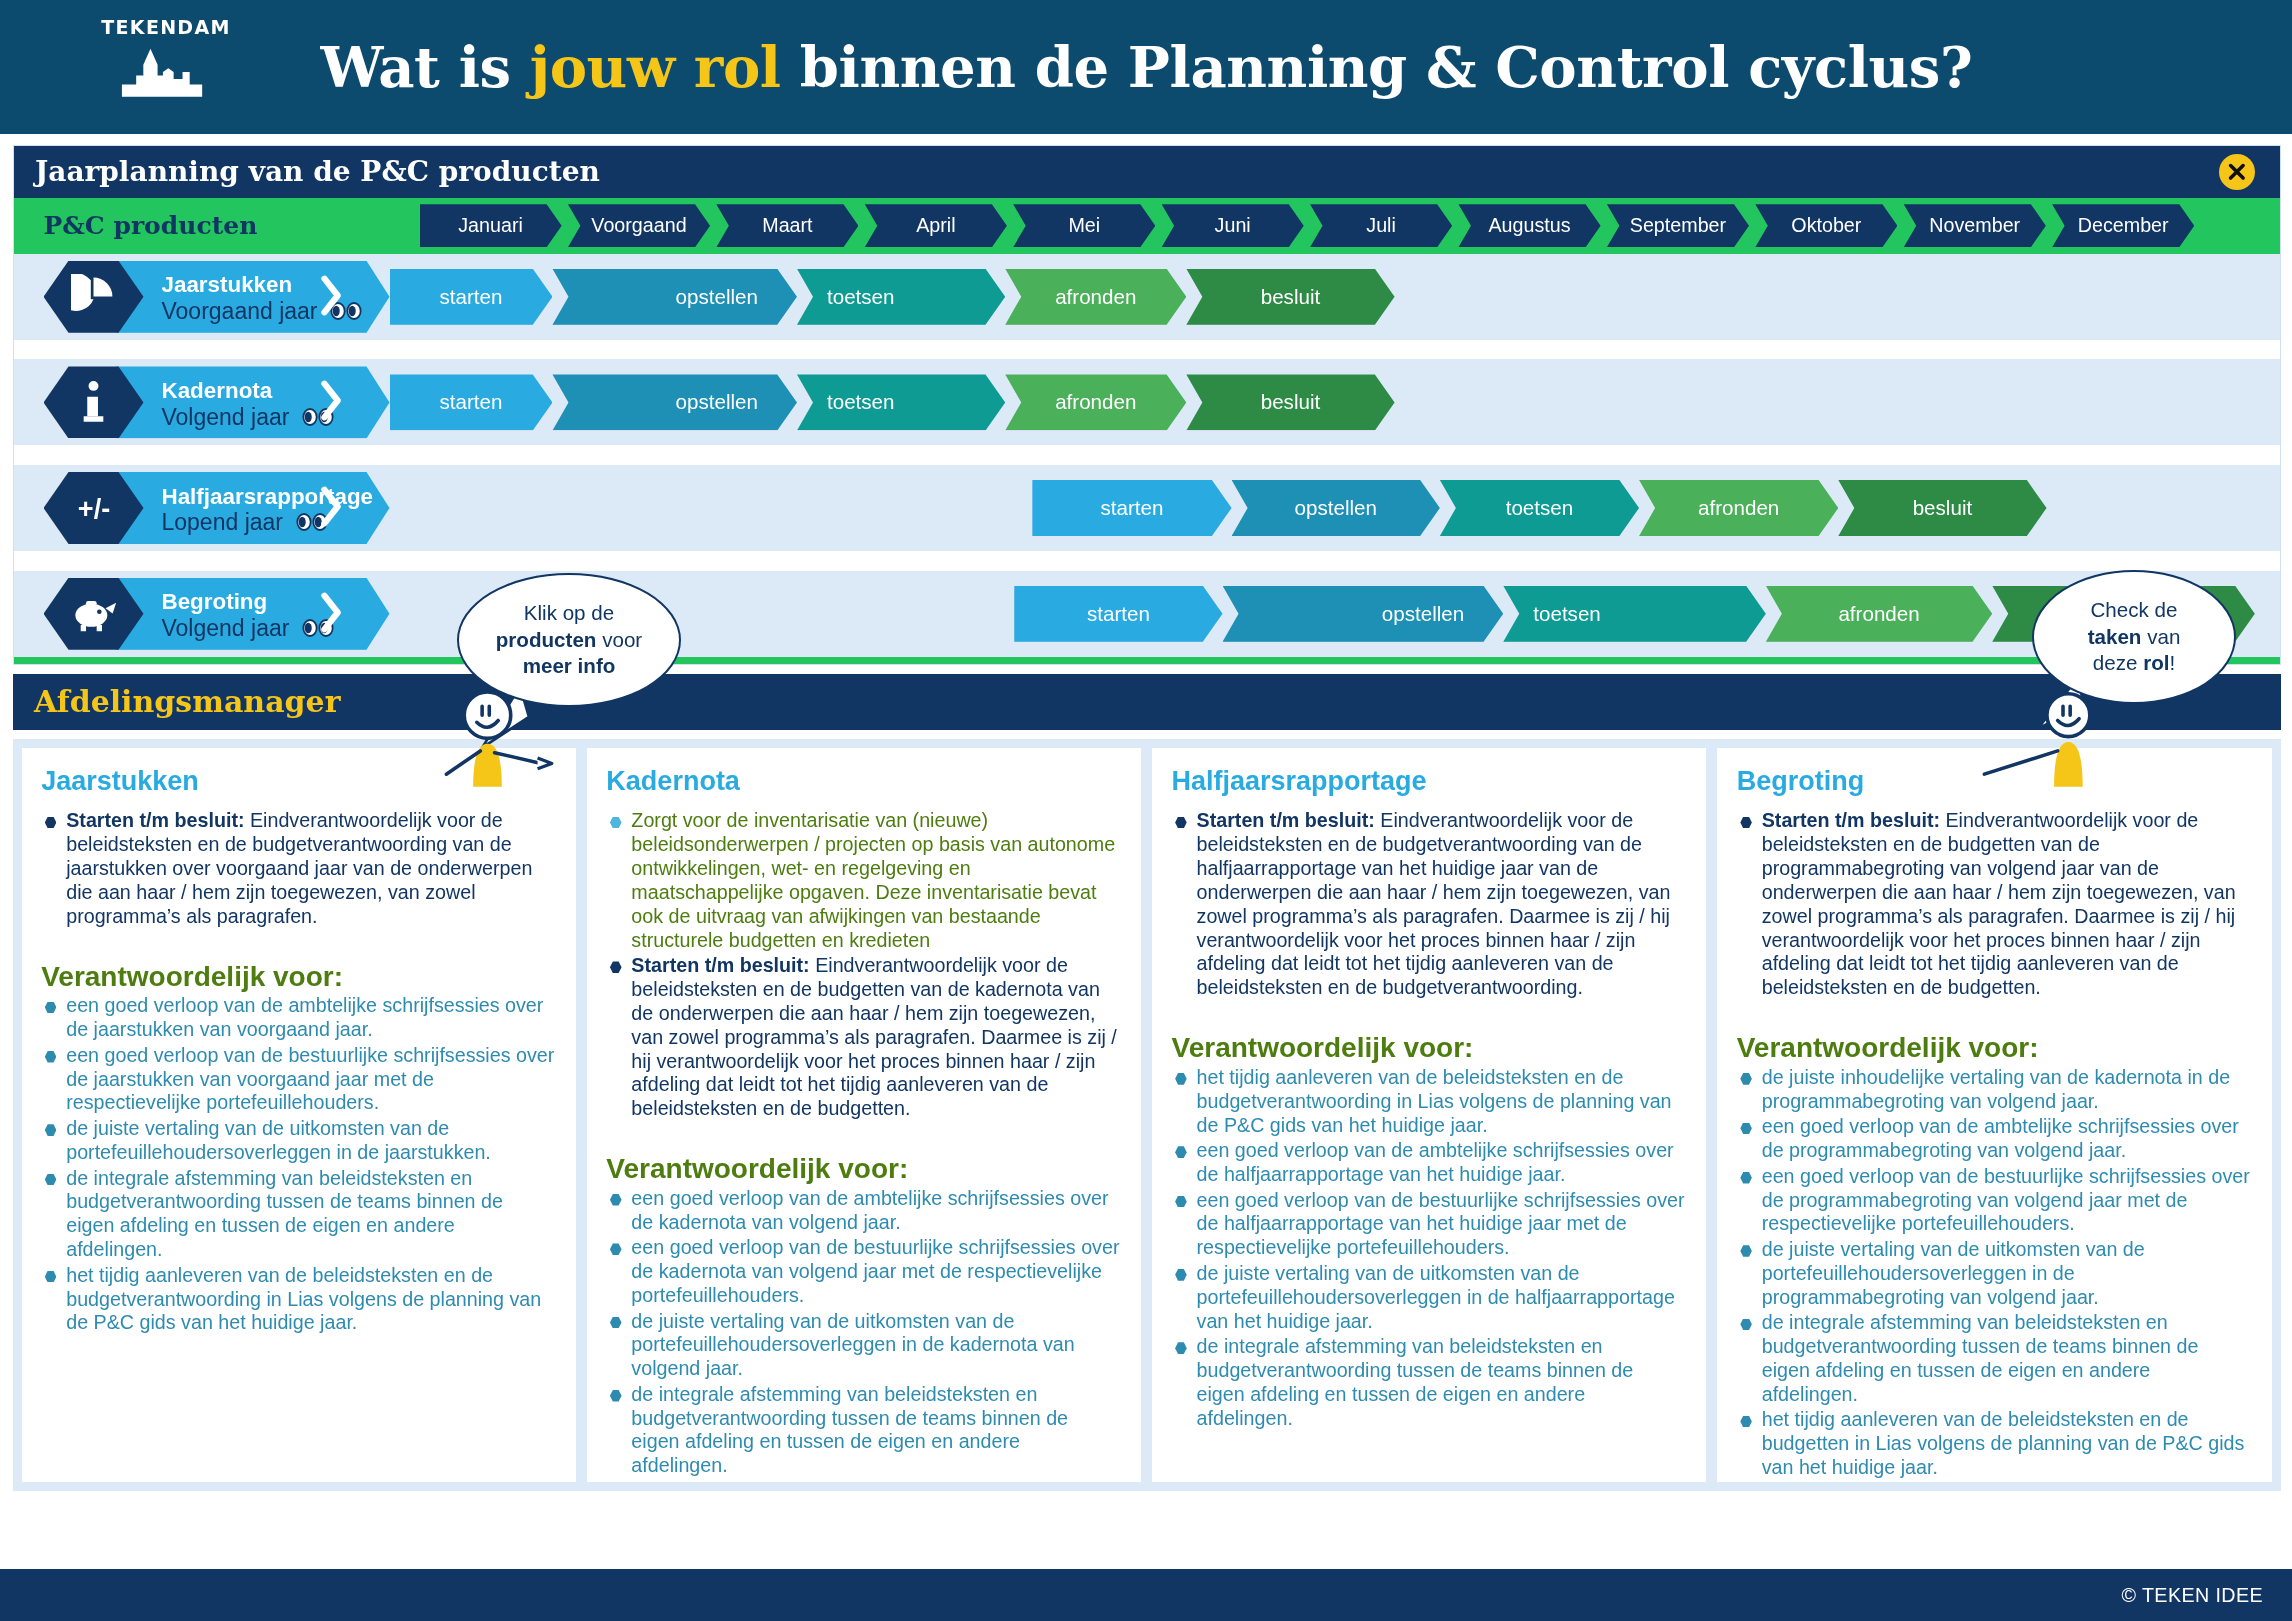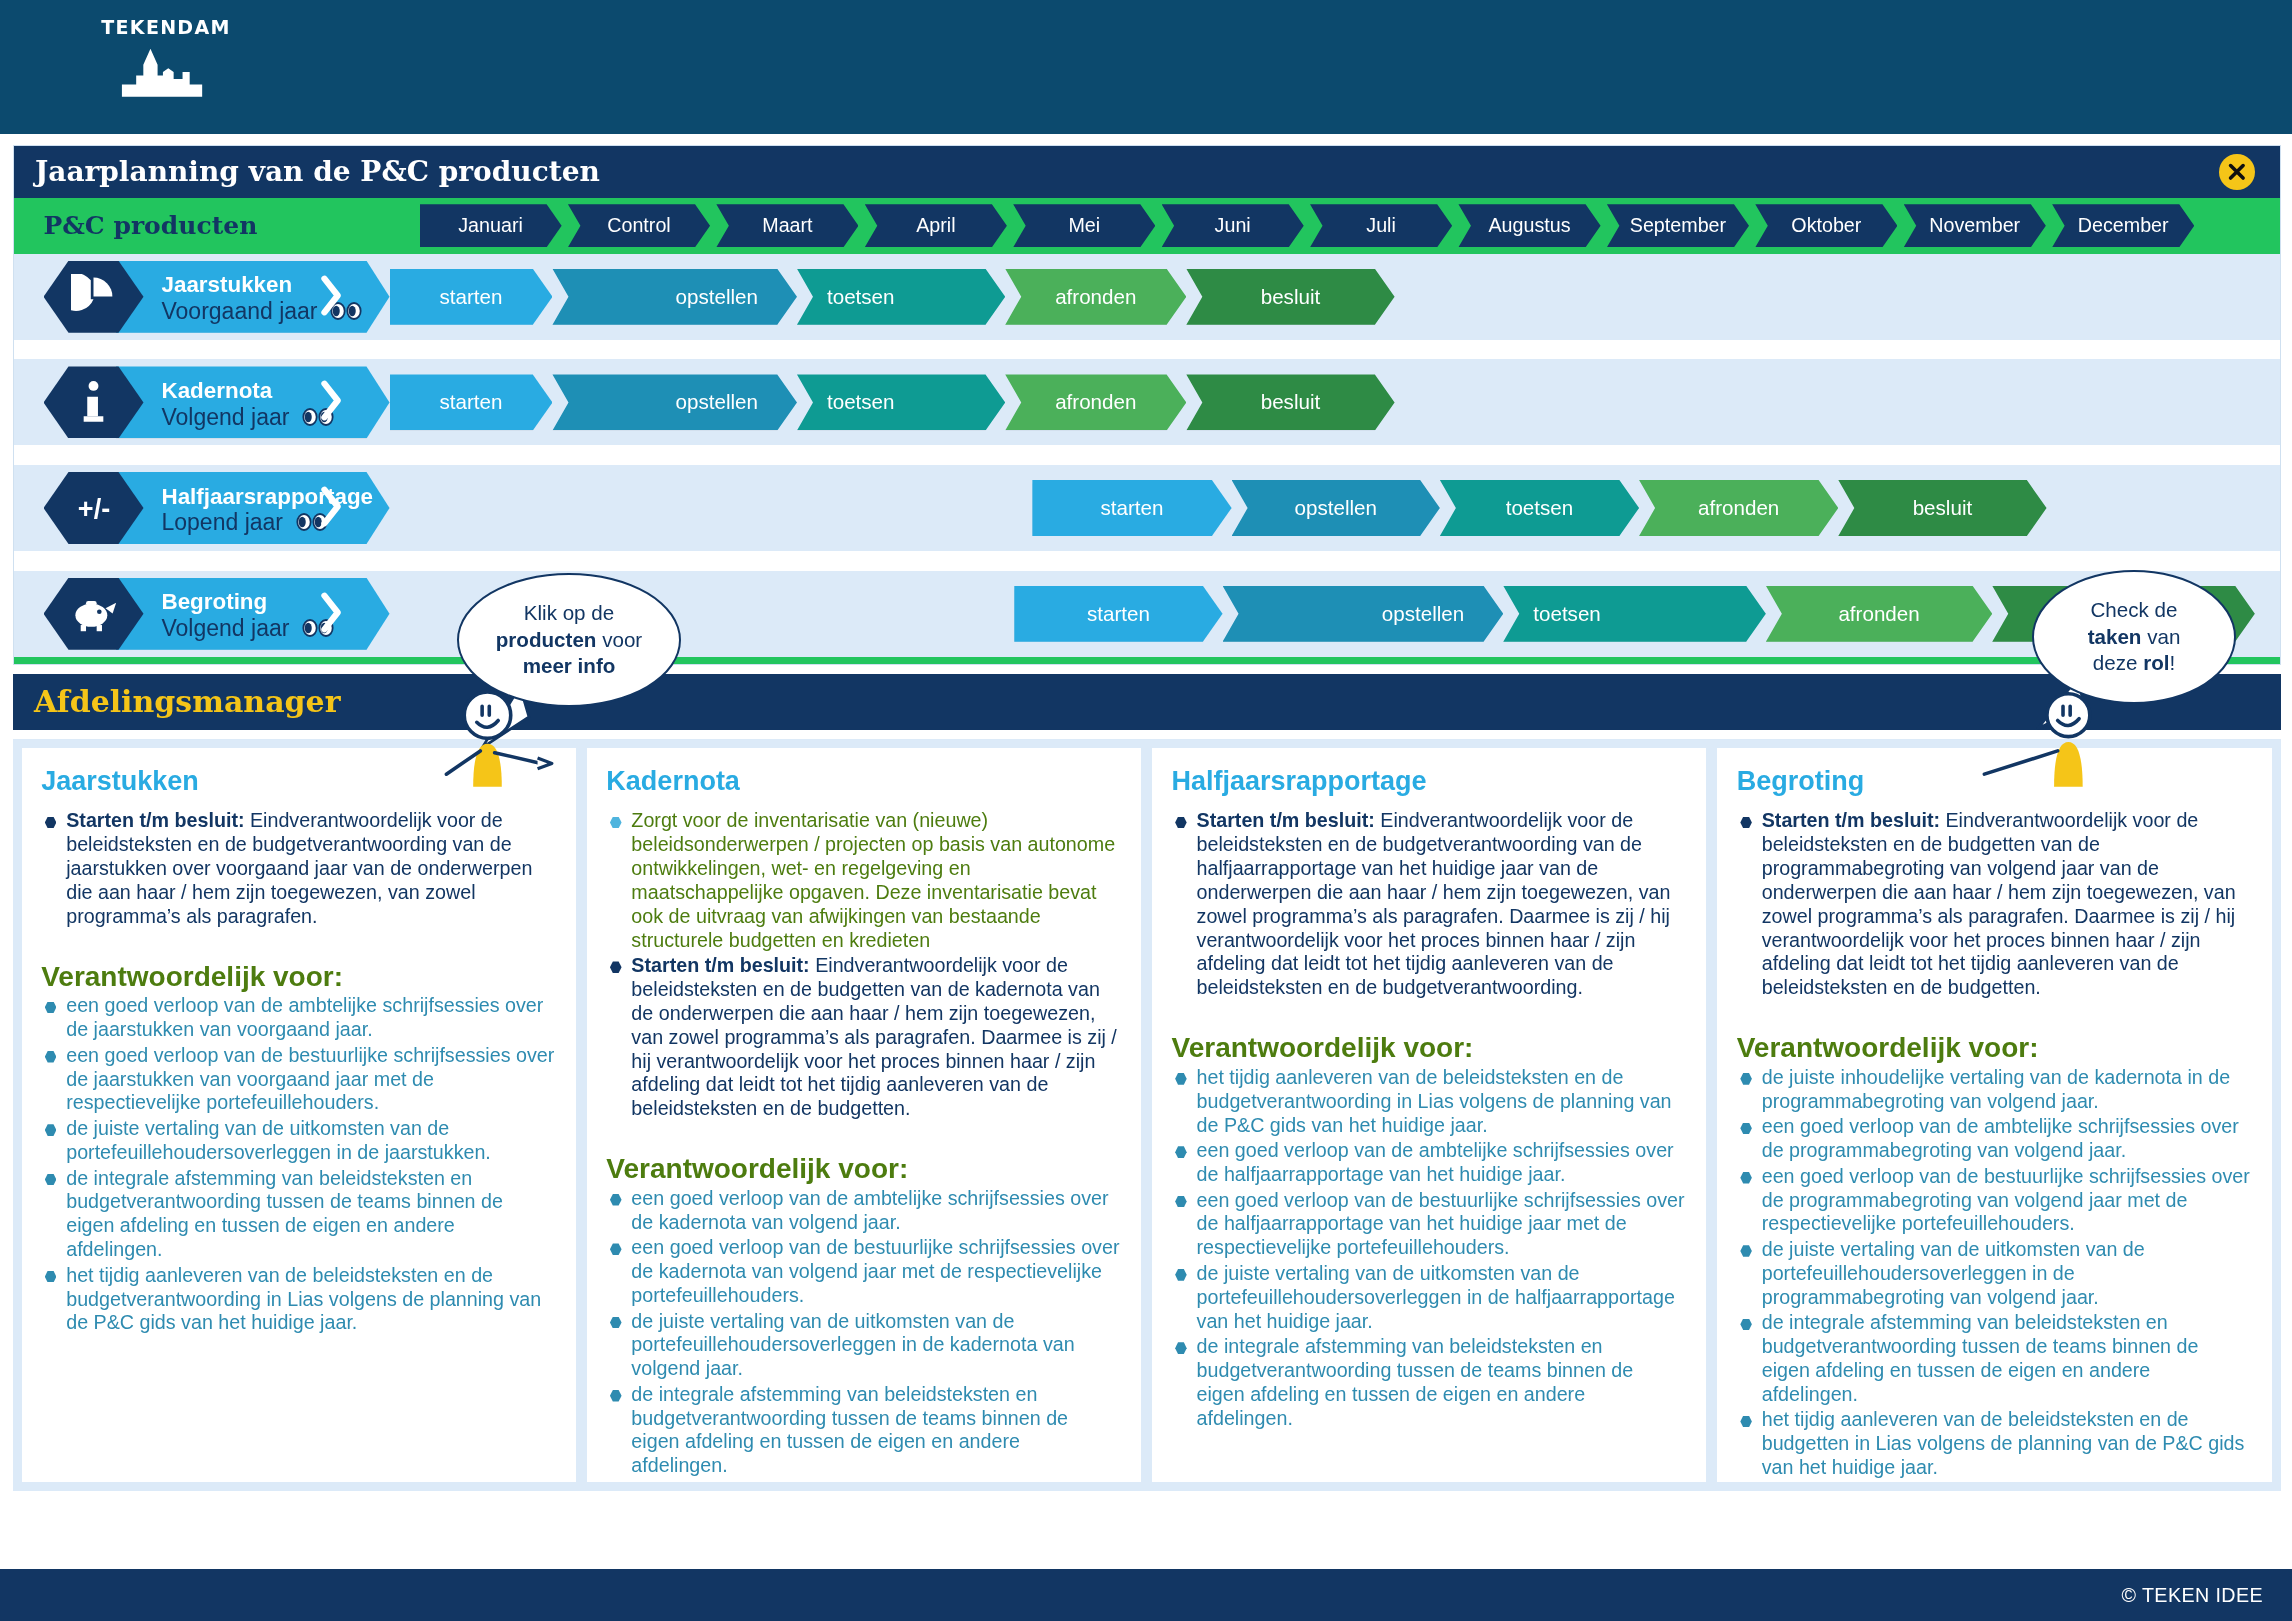--- a/index.html
+++ b/index.html
@@ -290,41 +290,44 @@
 
 <div class="topbar">
   <div class="logo-wrap">
     <div class="logo-text">TEKENDAM</div>
     <div class="logo-skyline">
       <svg width="107" height="52" viewBox="0 0 120 58">
         <path fill="#ffffff" d="M10 58 L10 44 L26 44 L26 34 L34 34 L34 22 L42 4 L50 22 L50 34 L56 34 L56 30 L62 26 L68 30 L68 38 L78 38 L78 30 L86 30 L86 44 L100 44 L100 58 Z"></path>
       </svg>
     </div>
   </div>
+  <div class="main-title">
+    <span>Wat is </span><span class="accent">jouw rol</span><span> binnen de Planning &amp; Control cyclus?</span>
+  </div>
 </div>
 
 <div class="panel">
   <div class="panel-header">
     <div class="panel-header-title">Jaarplanning van de P&amp;C producten</div>
     <div class="close-btn">
       <svg width="19.7" height="19.7" viewBox="0 0 22 22">
         <path d="M4 4 L18 18 M18 4 L4 18" stroke="#101010" stroke-width="4" stroke-linecap="round"></path>
       </svg>
     </div>
   </div>
 
   <div class="timeline-area">
     <div class="months-row">
       <div class="pc-label">P&amp;C producten</div>
       <div class="months" id="months-host">
           <div class="month first">
             <span>Januari</span>
           </div>
           <div class="month">
-            <span>Control</span>
+            <span>Voorgaand</span>
           </div>
           <div class="month">
             <span>Maart</span>
           </div>
           <div class="month">
             <span>April</span>
           </div>
           <div class="month">
             <span>Mei</span>
           </div>

